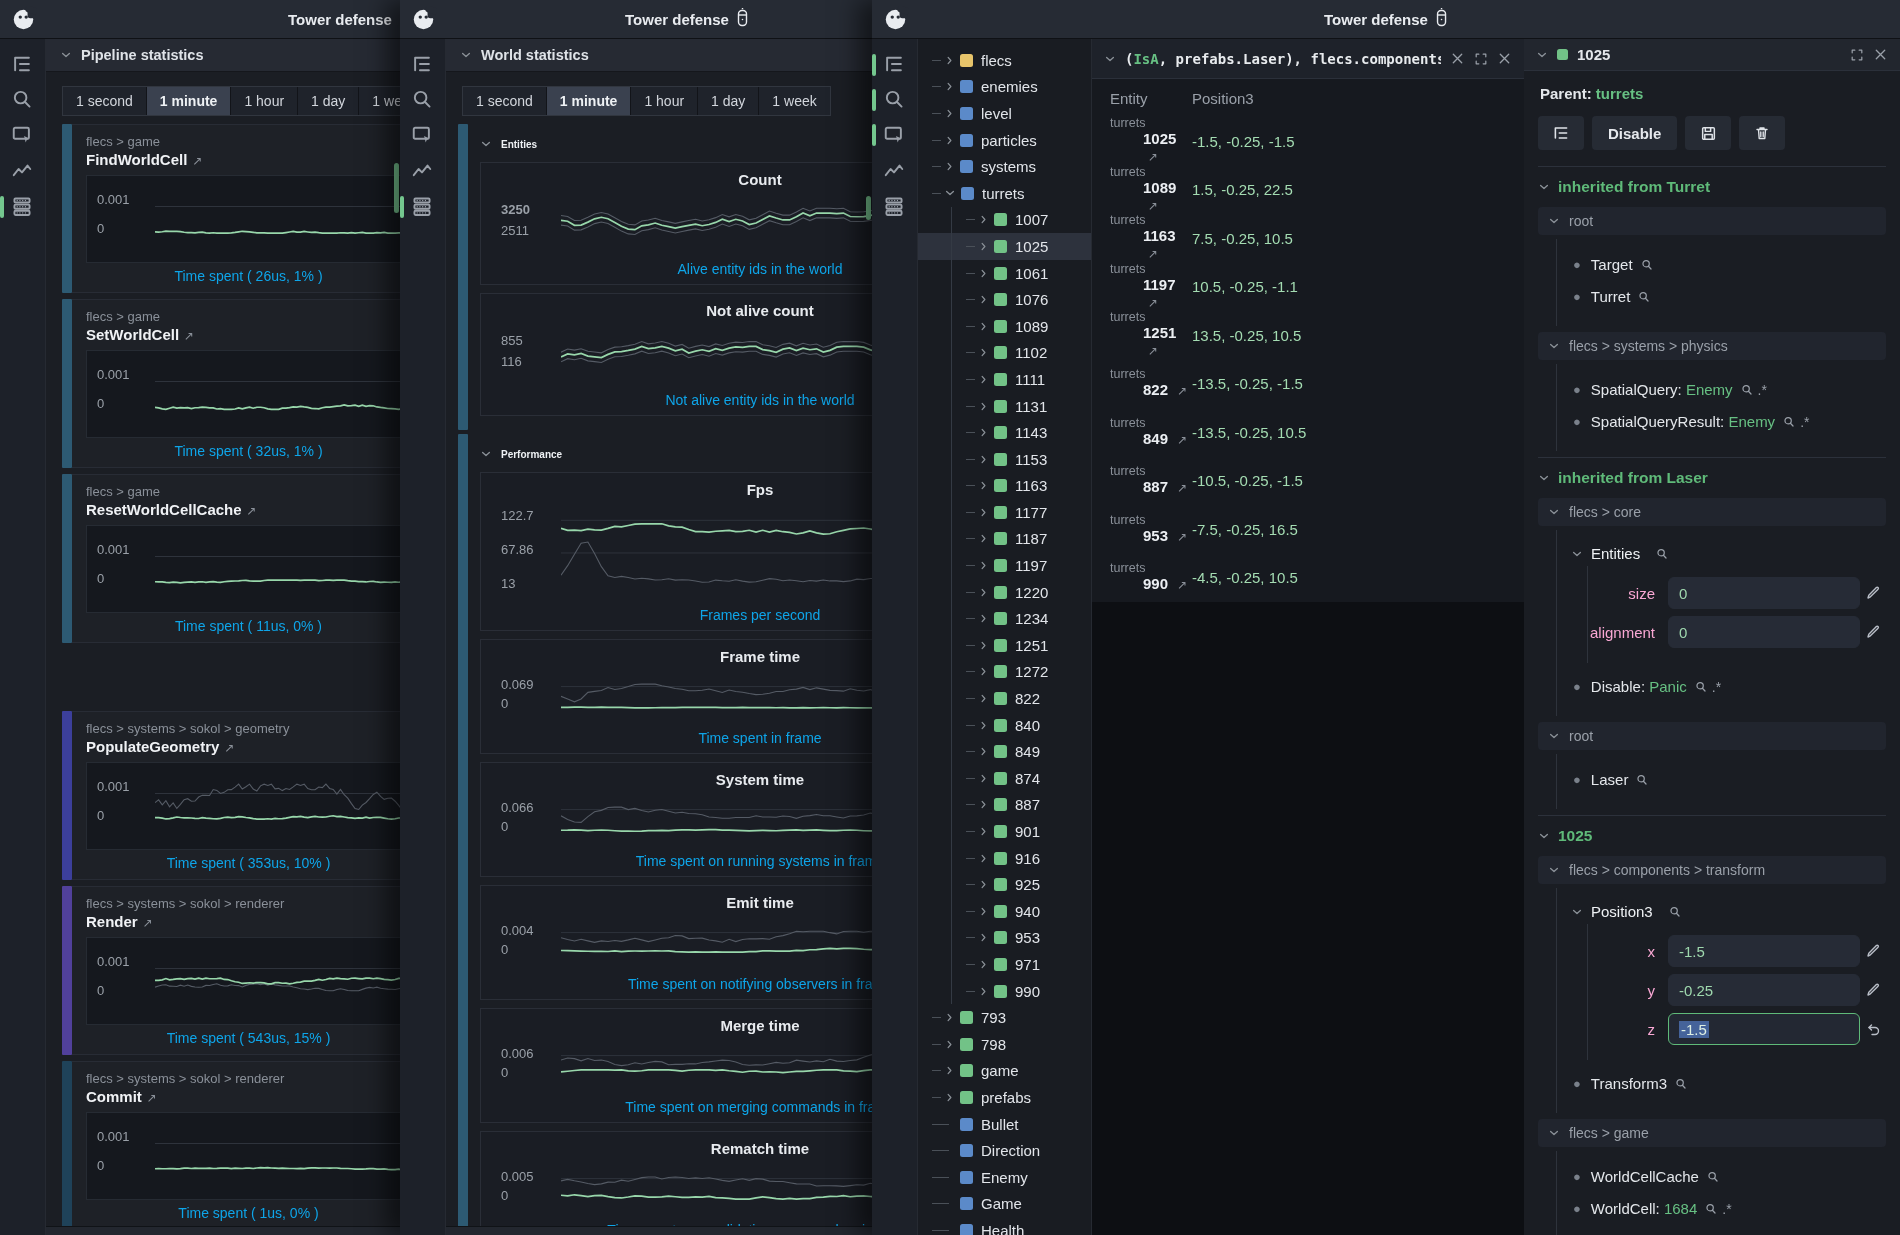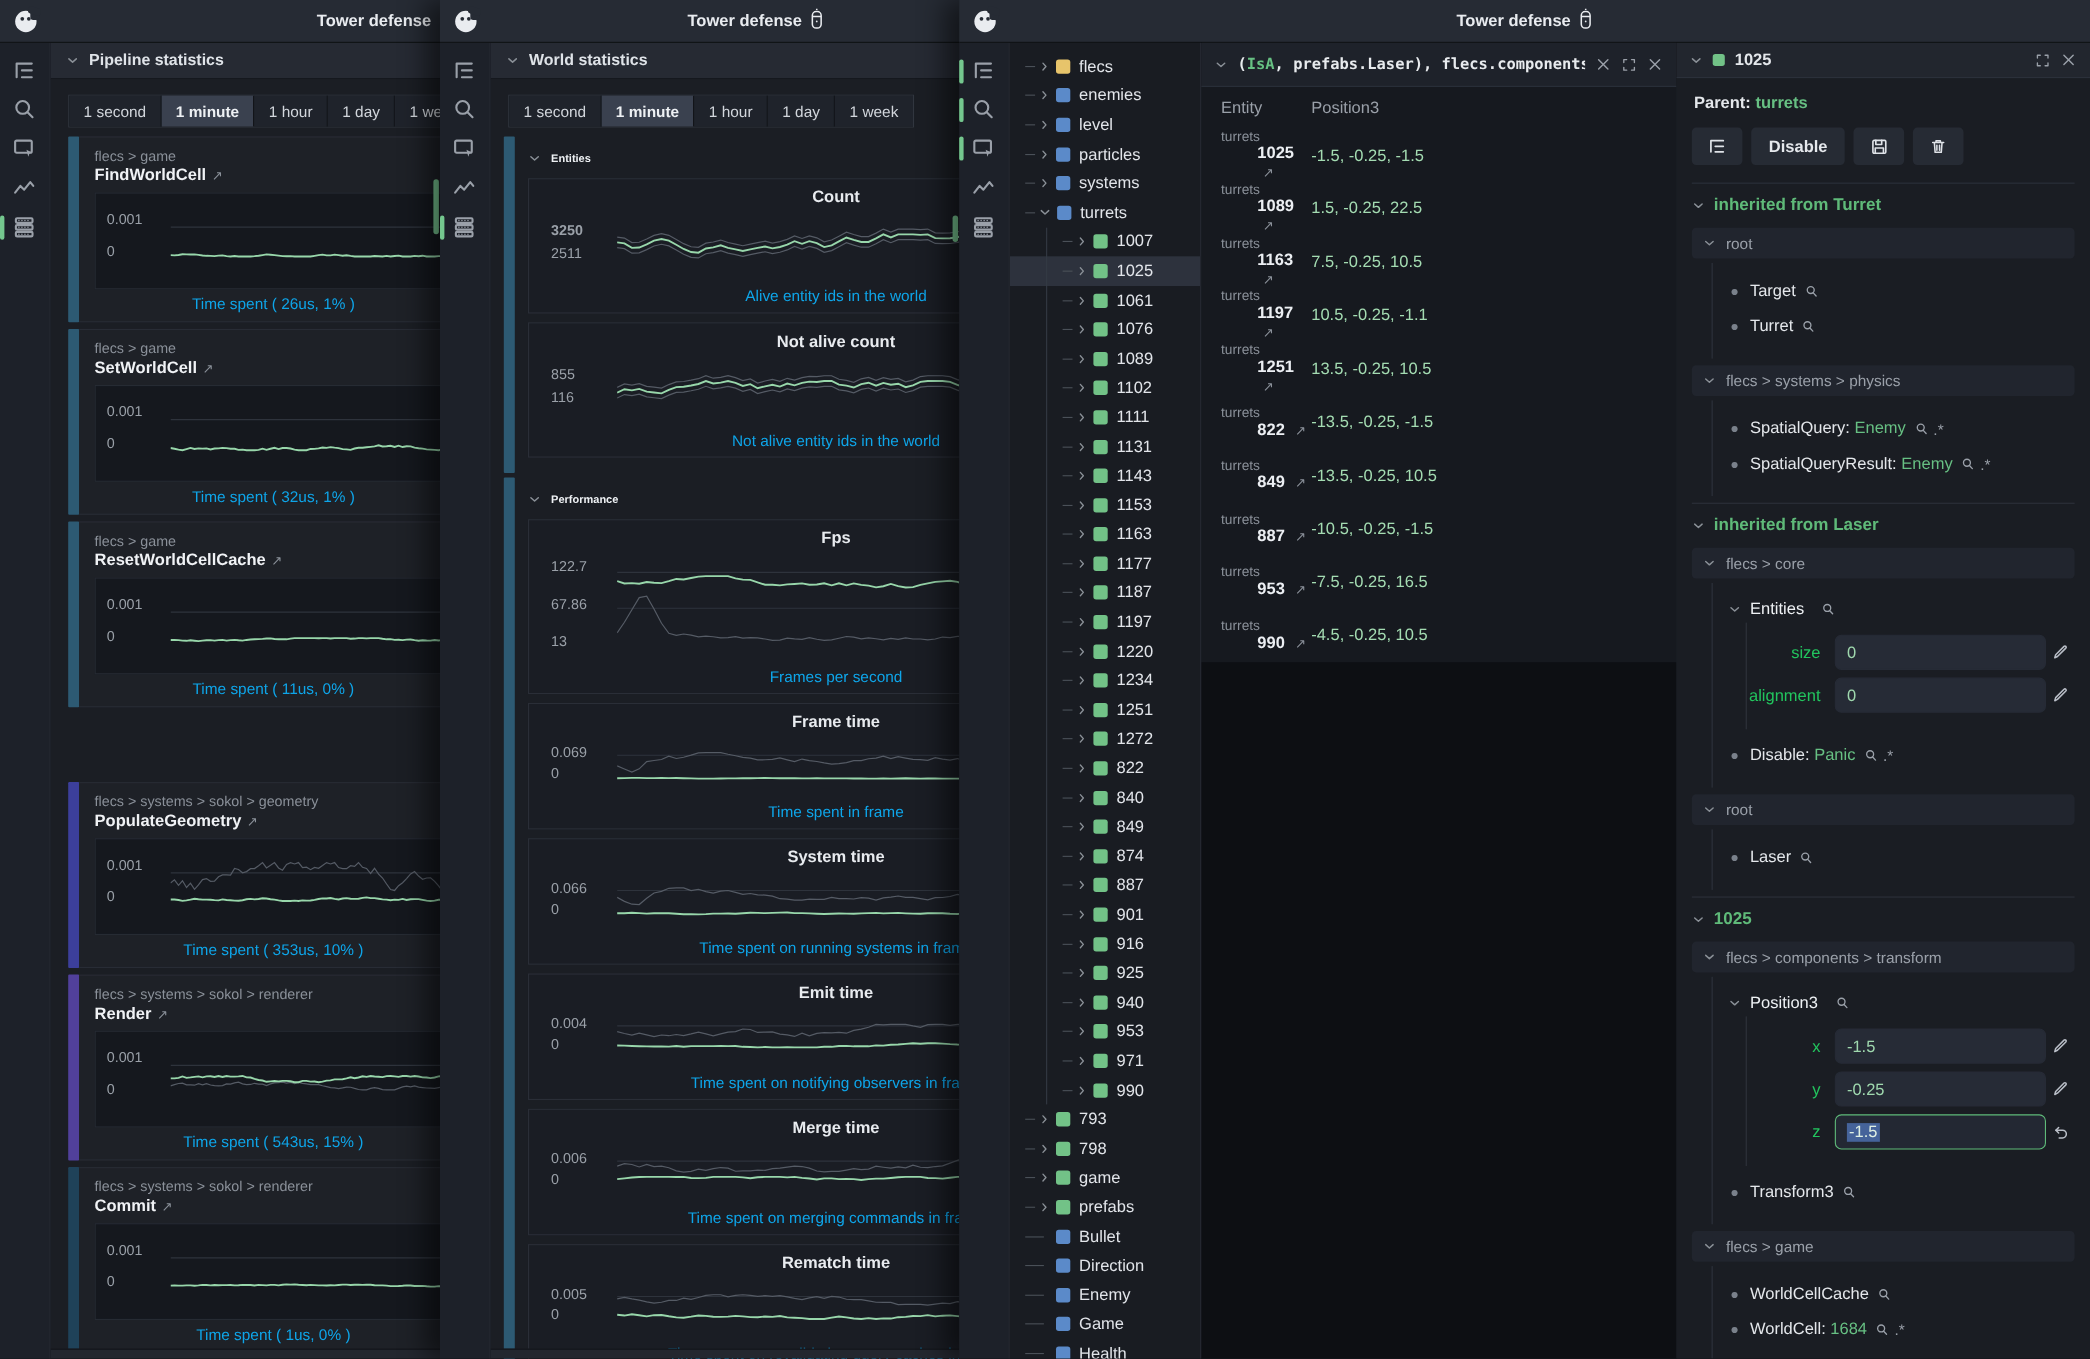--- a/index.html
+++ b/index.html
@@ -87,21 +87,21 @@
   .isec { border-top:1px solid #2c313b; padding:11px 0 8px; display:flex; align-items:center; gap:8px;
     font-size:15.5px; font-weight:700; color:#5fba79; cursor:pointer; }
   .isub { background:#21252e; border-radius:4px; height:28px; display:flex; align-items:center; gap:9px;
     padding:0 10px; margin:3px 0 4px; font-size:14px; color:#9aa0a9; cursor:pointer; }
   .igroup { border-left:1px solid #2e333c; margin:0 0 6px 18px; padding:2px 0 6px; }
   .iitem { margin:15px 0 15px 16px; color:#e4e7eb; display:flex; align-items:center; }
   .iitem .bullet { color:#7a818b; margin-right:10px; font-size:13px; }
   .icomp { margin:13px 0 4px 14px; display:flex; align-items:center; gap:8px; color:#eef1f4; cursor:pointer; }
   .ifields { border-left:1px solid #2e333c; margin-left:30px; padding:4px 0 8px; }
   .ifield { display:flex; align-items:center; margin:7px 0; }
-  .ifield .flab { flex:1; text-align:right; margin-right:13px; color:#22c55e; }
+  .ifield .flab { flex:1; text-align:right; margin-right:13px; color:#f9a8d4; }
   .finput { width:192px; height:32px; background:#262b36; border-radius:6px; padding:0 10px;
     display:flex; align-items:center; font-size:15px; color:#9fd8ae; border:1px solid #262b36; }
   .finput.focused { border:1.5px solid #5fba79; background:#232833; }
   .selval { background:#45639a; color:#dff0e4; padding:0 2px; }
   .fico { width:26px; display:flex; justify-content:center; color:#b9bec7; cursor:pointer; font-size:15px; }
   .mag { margin-left:7px; flex:none; display:inline-flex; }
   .pair { color:#9aa0a9; font-size:14px; margin-left:4px; }
   .chev { display:inline-flex; flex:none; color:#8a9097; }
 </style>
 </head>

